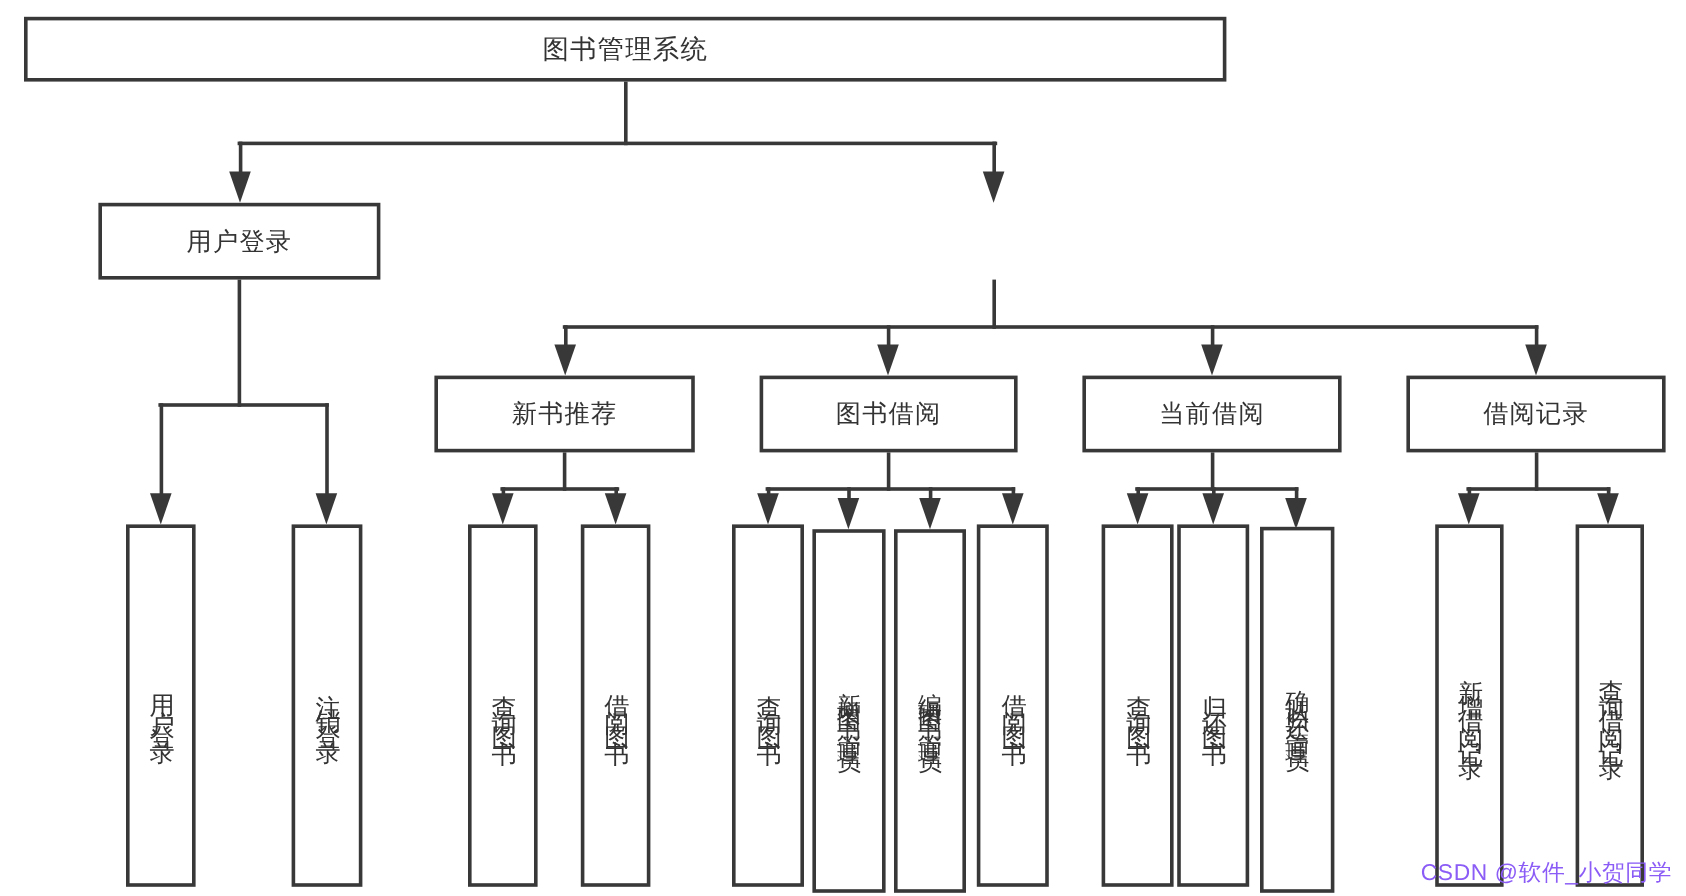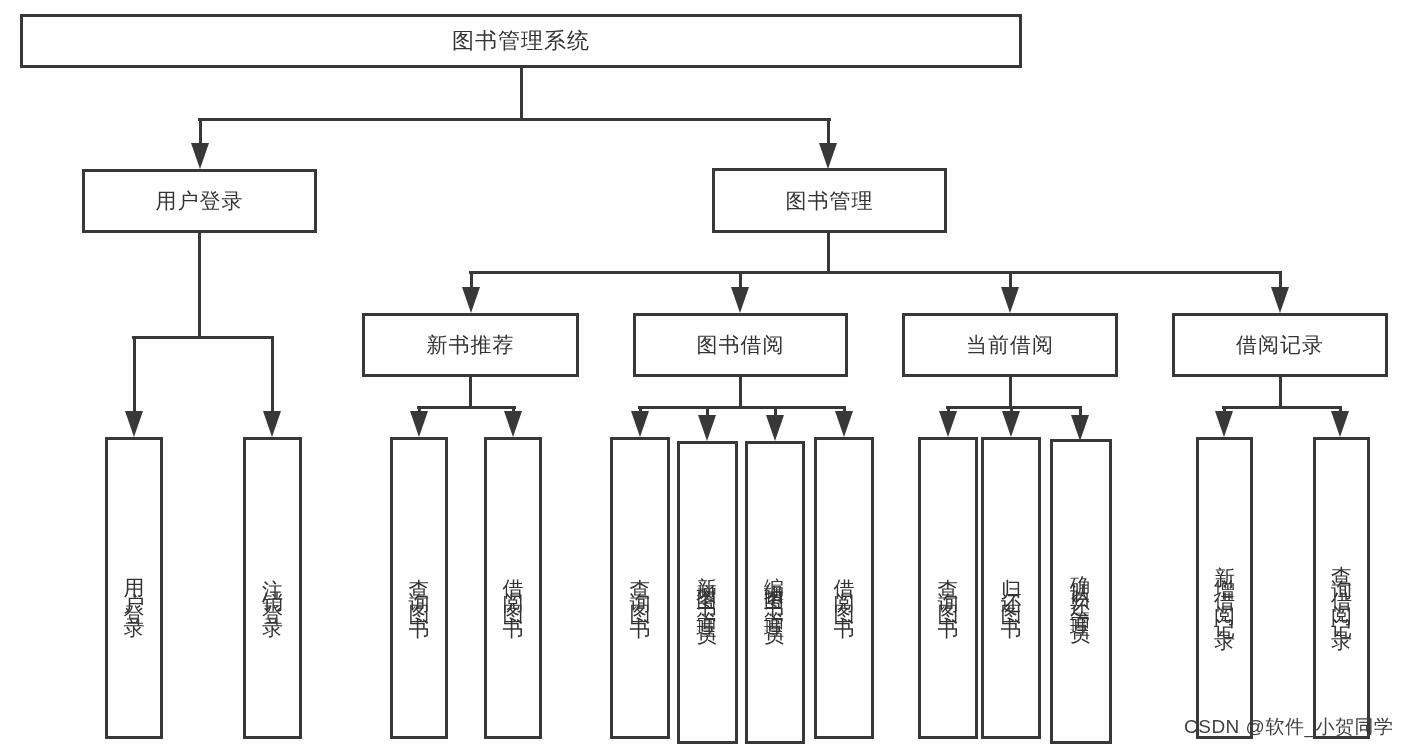--- a/index.html
+++ b/index.html
@@ -50,21 +50,21 @@
     width: 0; height: 0;
     border-left: 9px solid transparent;
     border-right: 9px solid transparent;
     border-top: 26px solid #383838;
   }
   #watermark {
     position: absolute;
     left: 1184px;
     top: 714px;
     font-size: 19px;
-    color: #404040;
+    color: #8b5cf6;
     letter-spacing: 0.5px;
     z-index: 10;
     white-space: nowrap;
   }
 </style>
 </head>
 <body>
 
 <div id="canvas">
 
@@ -74,23 +74,20 @@
 
   <div class="vline" style="left:520px; top:68px; height:53px;"></div>
   <div class="hline" style="left:198px; top:118px; width:633px;"></div>
   <div class="vline" style="left:199px; top:118px; height:30px;"></div>
   <div class="arrow" style="left:191px; top:143px;"></div>
   <div class="vline" style="left:827px; top:118px; height:30px;"></div>
   <div class="arrow" style="left:819px; top:143px;"></div>
 
   <div class="box" style="left:82px; top:169px; width:235px; height:64px;">
     <span>用户登录</span>
-  </div>
-  <div class="box" style="left:712px; top:168px; width:235px; height:65px;">
-    <span>图书管理</span>
   </div>
 
   <div class="vline" style="left:198px; top:233px; height:106px;"></div>
   <div class="hline" style="left:132px; top:336px; width:142px;"></div>
   <div class="vline" style="left:133px; top:336px; height:78px;"></div>
   <div class="arrow" style="left:125px; top:411px;"></div>
   <div class="vline" style="left:271px; top:336px; height:78px;"></div>
   <div class="arrow" style="left:263px; top:411px;"></div>
 
   <div class="vline" style="left:827px; top:233px; height:41px;"></div>

